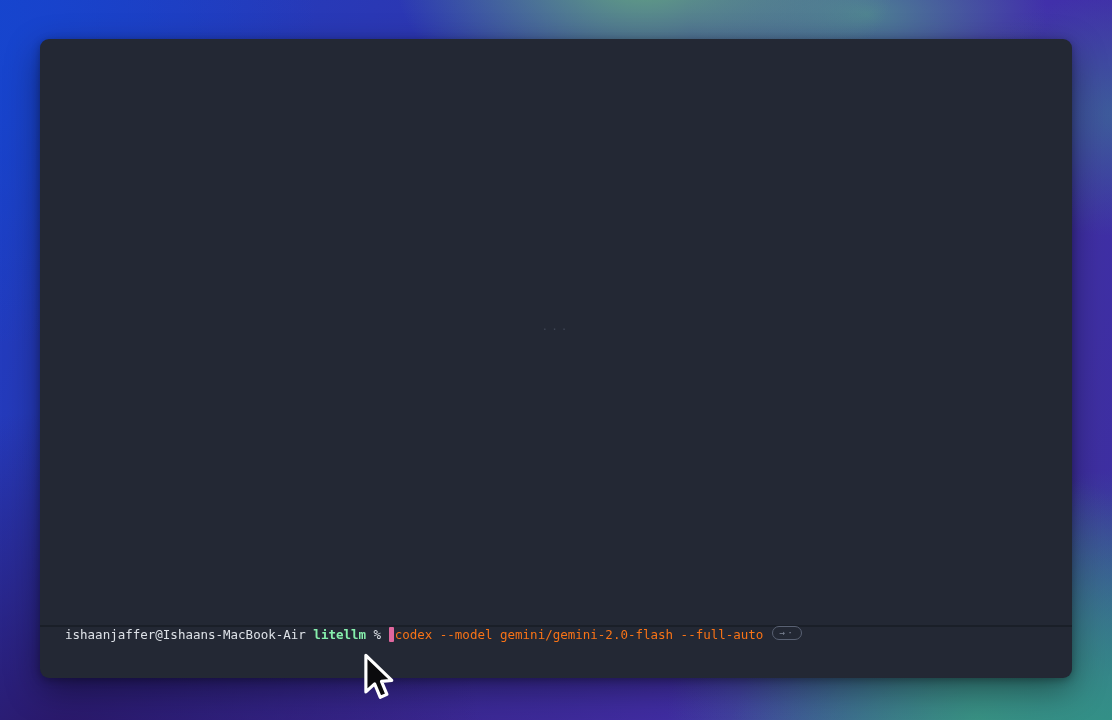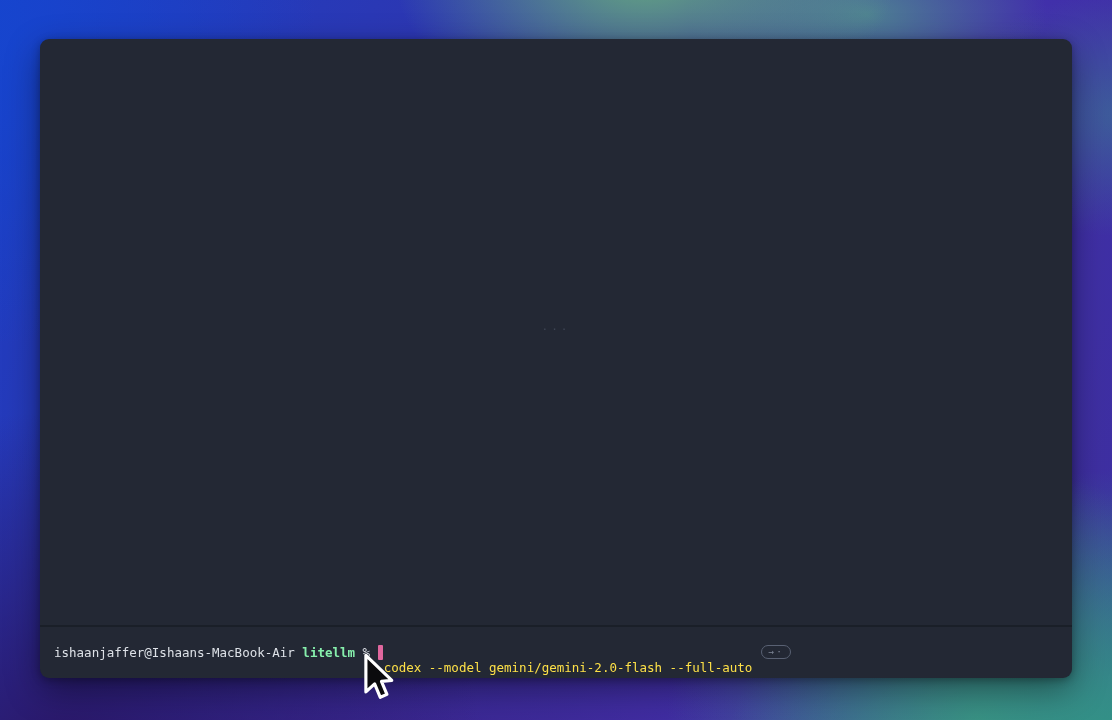--- a/index.html
+++ b/index.html
@@ -34,32 +34,32 @@
   .loading-dots {
     position: absolute; left: 50%; top: 284px; transform: translateX(-50%);
     color: #3e4554; font-size: 11px; letter-spacing: 3px; user-select: none;
   }
   .terminal-divider {
     position: absolute; left: 0; right: 0; top: 586px; height: 2px;
     background: #1a1f28;
   }
   .prompt-row {
     position: absolute; left: 0; right: 0; top: 588px; height: 51px;
-    display: flex; align-items: center; padding: 0 14px;
+    display: flex; align-items: flex-start; padding: 0 25px;
     font-size: 12.5px; white-space: pre;
   }
   .prompt-user { color: #dde1e7; }
   .prompt-cwd  { color: #86efac; font-weight: bold; }
   .prompt-sym  { color: #dde1e7; }
   .caret {
     display: inline-block; width: 5px; height: 15px;
     background: #e0679e; margin: 0 1px 0 0; vertical-align: middle;
     border-radius: 1px;
   }
-  .suggestion { color: #fde047; margin-top: 29px; }
+  .suggestion { color: #f97316; }
   .hint-badge {
     display: inline-block; margin-left: 9px;
     border: 1px solid #596173; border-radius: 7px;
     color: #7f8798; font-size: 9.5px; line-height: 12px;
     padding: 0 6px; letter-spacing: 2px; vertical-align: middle;
     transform: translateY(-1px);
   }
 
   
   .mouse-cursor {

